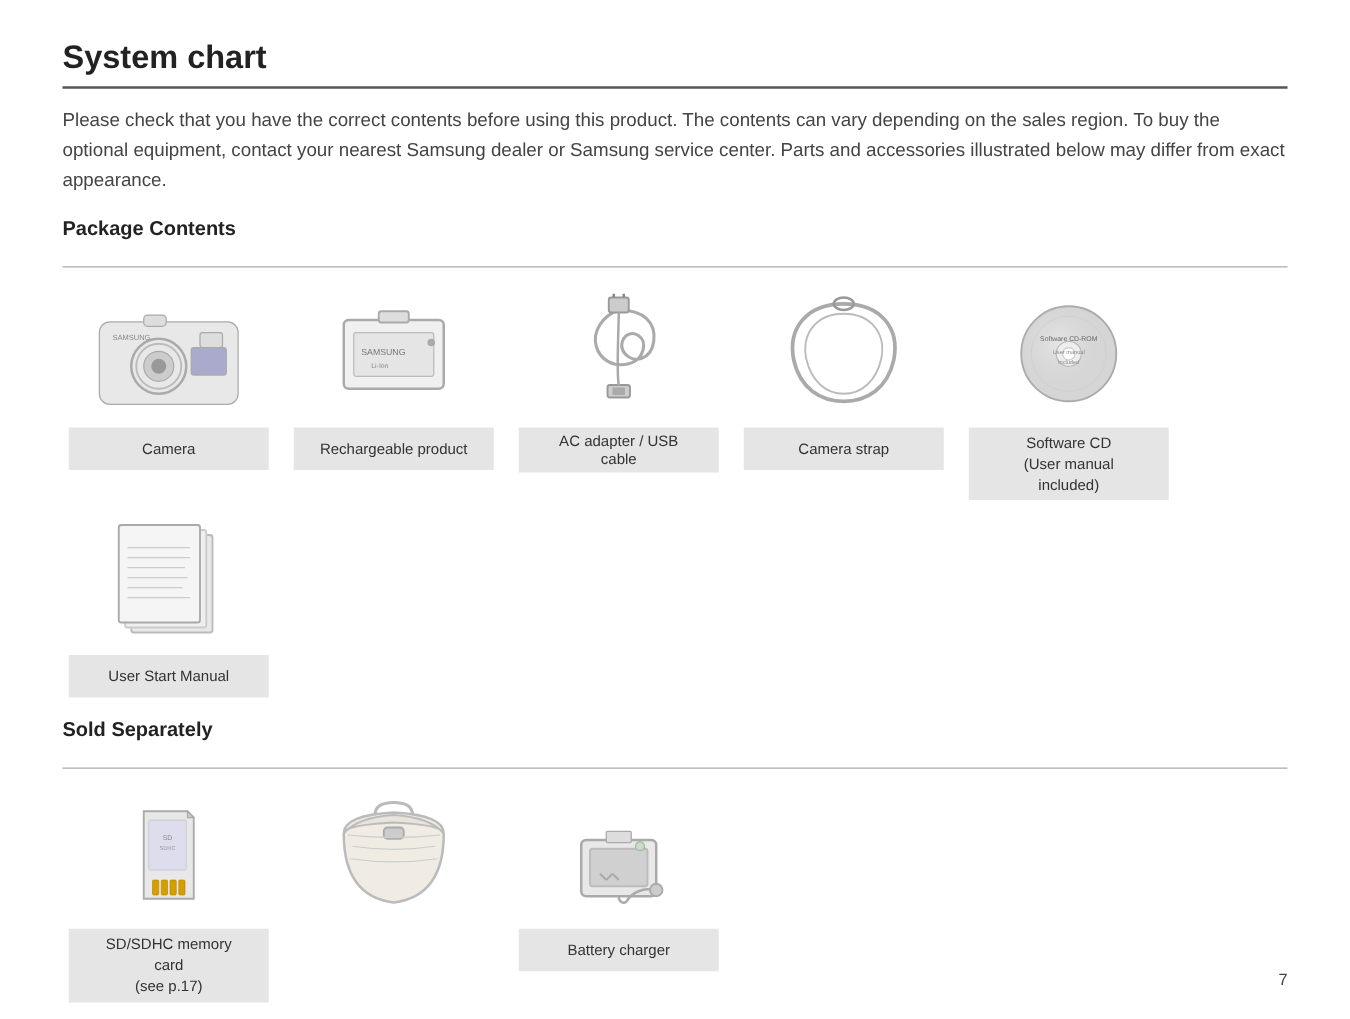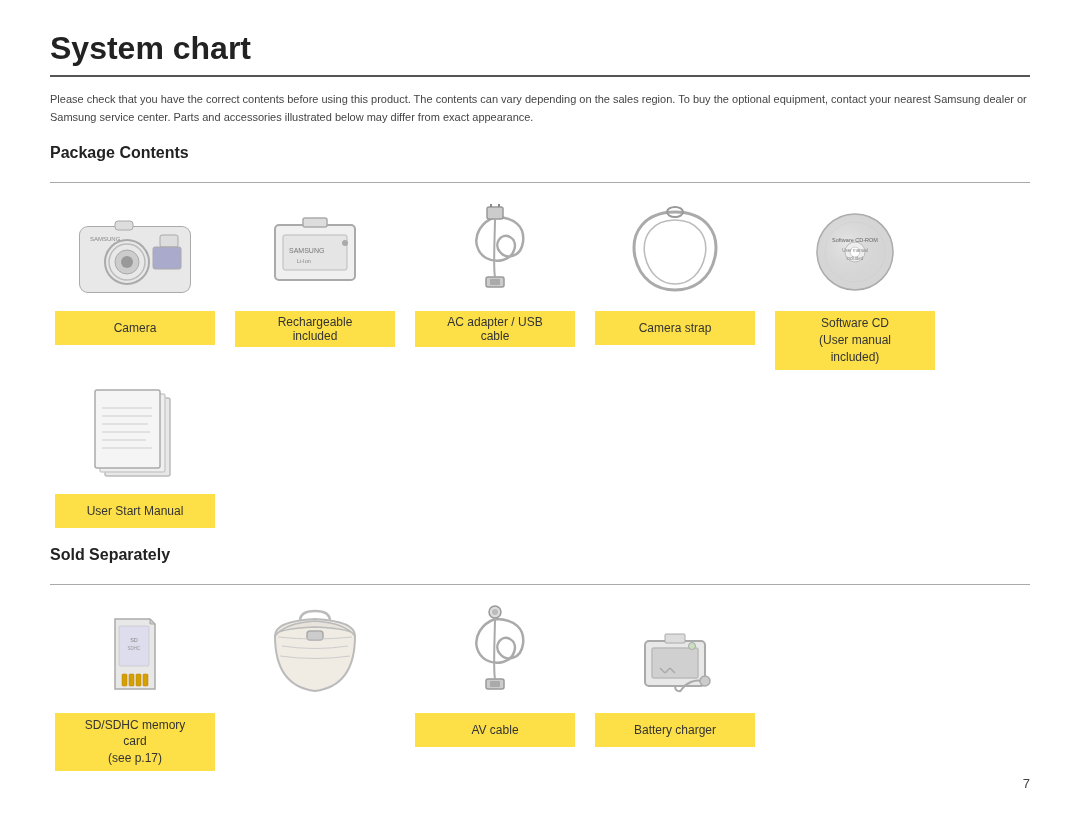--- a/index.html
+++ b/index.html
@@ -6,29 +6,29 @@
     body {
       background: #ffffff;
       font-family: Arial, sans-serif;
       font-size: 13px;
       color: #333;
       width: 1080px;
       min-height: 815px;
       padding: 30px 50px 30px 50px;
     }
     .page-title {
-      font-size: 32px;
+      font-size: 26px;
       font-weight: bold;
       color: #222;
       margin-bottom: 8px;
       padding-bottom: 8px;
       border-bottom: 2px solid #555;
     }
     .intro-text {
-      font-size: 11px;
+      font-size: 15px;
       color: #444;
       line-height: 1.6;
       margin: 14px 0 18px 0;
     }
     .section-title {
       font-size: 16px;
       font-weight: bold;
       color: #222;
       border-bottom: 1.5px solid #aaa;
       padding-bottom: 20px;
@@ -49,21 +49,21 @@
     }
     .item-image-box {
       width: 160px;
       height: 110px;
       display: flex;
       align-items: center;
       justify-content: center;
       margin-bottom: 4px;
     }
     .item-label-box {
-      background: #fde047;
+      background: #e5e5e5;
       width: 160px;
       min-height: 34px;
       display: flex;
       align-items: center;
       justify-content: center;
       text-align: center;
       font-size: 12px;
       color: #333;
       padding: 4px 20px;
     }
@@ -121,21 +121,21 @@
 
         <rect x="48" y="13" width="24" height="9" rx="2" fill="#ddd" stroke="#aaa" stroke-width="1.5"></rect>
 
         <rect x="28" y="30" width="64" height="35" rx="2" fill="#e5e5e5" stroke="#bbb" stroke-width="1"></rect>
         <text x="34" y="48" font-size="7" fill="#777" font-family="Arial">SAMSUNG</text>
         <text x="42" y="58" font-size="5.5" fill="#888" font-family="Arial">Li-Ion</text>
 
         <circle cx="90" cy="38" r="3" fill="#aaa"></circle>
       </svg>
     </div>
-    <div class="item-label-box">Rechargeable included</div>
+    <div class="item-label-box">Rechargeable product</div>
   </div>
 
   <div class="item-col">
     <div class="item-image-box">
       <svg width="120" height="100" viewBox="0 0 120 100">
 
         <path d="M60,15 C80,15 90,25 88,40 C86,55 72,58 65,50 C58,42 66,30 75,35 C84,40 80,55 68,58 C56,61 45,55 42,44 C39,33 46,20 60,15 Z" fill="none" stroke="#aaa" stroke-width="2.5"></path>
 
         <rect x="52" y="5" width="16" height="12" rx="2" fill="#ccc" stroke="#999" stroke-width="1.5"></rect>
         <line x1="56" y1="5" x2="56" y2="2" stroke="#888" stroke-width="2"></line>
@@ -256,37 +256,20 @@
 
         <path d="M50,20 Q50,10 65,10 Q80,10 80,20" fill="none" stroke="#bbb" stroke-width="2.5"></path>
 
         <rect x="57" y="30" width="16" height="9" rx="3" fill="#ccc" stroke="#aaa" stroke-width="1.5"></rect>
 
         <path d="M28,36 Q65,40 102,36" fill="none" stroke="#ccc" stroke-width="1"></path>
       </svg>
     </div>
   </div>
 
-  <div class="item-col">
-    <div class="item-image-box">
-      <svg width="120" height="100" viewBox="0 0 120 100">
-
-        <path d="M60,15 C80,15 90,25 88,40 C86,55 72,58 65,50 C58,42 66,30 75,35 C84,40 80,55 68,58 C56,61 45,55 42,44 C39,33 46,20 60,15 Z" fill="none" stroke="#aaa" stroke-width="2.5"></path>
-
-        <circle cx="60" cy="8" r="6" fill="#ddd" stroke="#999" stroke-width="1.5"></circle>
-        <circle cx="60" cy="8" r="3" fill="#bbb"></circle>
-
-        <rect x="51" y="75" width="18" height="10" rx="2" fill="#ccc" stroke="#999" stroke-width="1.5"></rect>
-        <rect x="55" y="77" width="10" height="6" rx="1" fill="#aaa"></rect>
-
-        <path d="M60,14 C60,27 58,65 60,75" fill="none" stroke="#aaa" stroke-width="2"></path>
-      </svg>
-    </div>
-    <div class="item-label-box">AV cable</div>
-  </div>
 
   <div class="item-col">
     <div class="item-image-box">
       <svg width="130" height="105" viewBox="0 0 130 105">
 
         <rect x="35" y="40" width="60" height="45" rx="4" fill="#e8e8e8" stroke="#aaa" stroke-width="2"></rect>
 
         <rect x="42" y="47" width="46" height="30" rx="2" fill="#d0d0d0" stroke="#bbb" stroke-width="1.5"></rect>
 
         <line x1="50" y1="67" x2="55" y2="72" stroke="#aaa" stroke-width="1.5"></line>

